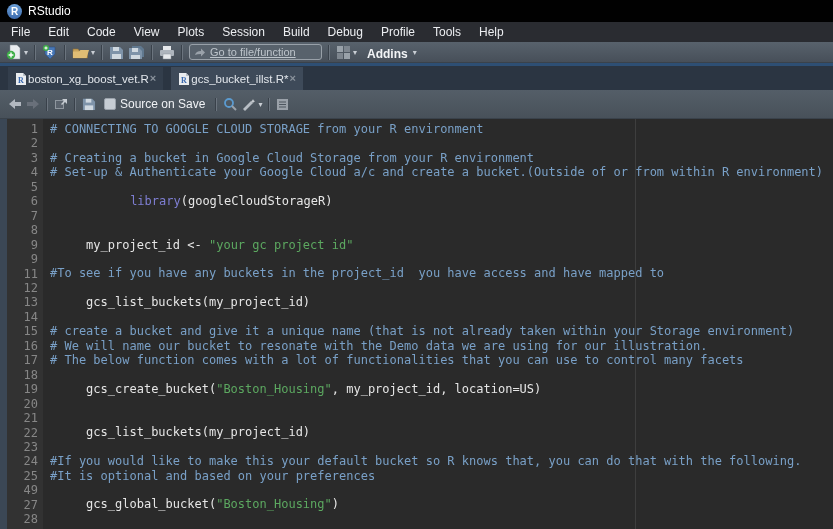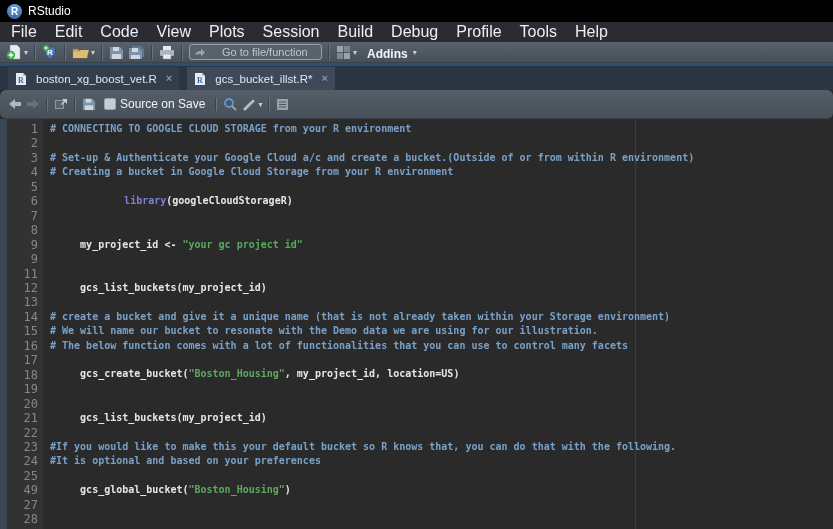--- a/index.html
+++ b/index.html
@@ -11,58 +11,58 @@
   .window{width:833px; height:529px; overflow:hidden; position:relative; background:var(--editor-bg);}
 
   
   .titlebar{height:22px; background:#010101; display:flex; align-items:center; padding-left:7px;}
   .rlogo{width:15px; height:15px; border-radius:50%; background:linear-gradient(180deg,#6ca0d8,#3d6cae);
          color:#fff; font-size:10px; font-weight:bold; display:flex; align-items:center; justify-content:center;}
   .wintitle{color:#fefefe; font-size:12px; margin-left:6px;}
 
   
   .menubar{height:20px; background:#2a2c31; display:flex; align-items:center; padding-left:2px;}
-  .menu-item{color:#eceef1; font-size:16px; padding:0 9px; height:20px; display:flex; align-items:center; cursor:default;}
+  .menu-item{color:#eceef1; font-size:12px; padding:0 9px; height:20px; display:flex; align-items:center; cursor:default;}
 
   
   .toolbar{height:21px; background:linear-gradient(180deg,#58626c,#474f59); display:flex; align-items:center;
            padding:0 4px; border-bottom:1px solid #3a424b;}
   .tbtn{height:19px; display:flex; align-items:center; padding:0 2px;}
   .sep{width:2px; height:15px; margin:0 4px;
        background:linear-gradient(90deg,#39414a 50%,#6b747e 50%);}
   .caret{color:#c9ced4; font-size:8px; margin-left:2px;}
   .searchbox{width:133px; height:16px; background:#58626c; border:1px solid #98a0a8; border-radius:3px;
              display:flex; align-items:center; padding:0 4px; margin:0 2px;}
-  .searchbox .ph{color:#bdc4cb; font-size:11px; margin-left:16px; white-space:nowrap;}
+  .searchbox .ph{color:#bdc4cb; font-size:11px; margin-left:4px; white-space:nowrap;text-decoration:underline;}
   .addins{color:#f2f4f6; font-size:12px; font-weight:bold; margin:4px 3px 0 6px;}
 
   
   .tabstrip{height:27px; background:#2b3542; border-top:3px solid var(--accent-blue);
             display:flex; align-items:flex-end; padding-left:8px;}
   .tab{height:23px; display:flex; align-items:center; padding:0 7px; margin-right:8px; background:#333e4c; cursor:default;}
   .tab.active{background:#3e4a59;}
-  .tablabel{color:#e3e7ec; font-size:11.5px; margin:0 9px; white-space:nowrap;}
+  .tablabel{color:#e3e7ec; font-size:11.5px; margin:0 1px; white-space:nowrap;}
   .tabclose{color:#8a929c; font-size:11px; font-weight:bold; line-height:1;}
 
   
   .edbar{height:29px; background:linear-gradient(180deg,#545e68,#48515a); display:flex; align-items:center;
-         padding:12px 6px; border-bottom:1px solid #3a424b;border-radius:6px;}
+         padding:12px 6px; border-bottom:1px solid #3a424b;}
   .edbar .sep{height:13px;}
   .sos-label{color:#f0f2f5; font-size:12px; margin:0 6px 0 4px; white-space:nowrap;}
   .checkbox{width:12px; height:12px; background:#c6cdd4; border:1px solid #9aa2ab; border-radius:2px; margin-left:6px;}
 
   
   .codearea{position:relative; height:422px; display:flex; background:var(--editor-bg);
             font-family:"DejaVu Sans Mono","Liberation Mono",monospace;}
   .leftstripe{width:7px; background:#3b4755;}
   .gutter{width:36px; background:#323232; padding-top:3px; text-align:right;}
   .ln{color:#878787; font-size:12px; line-height:14.45px; padding-right:5px;}
   .codepane{position:relative; flex:1; padding:3px 0 0 7px; overflow:hidden;}
   .marginline{position:absolute; left:592px; top:0; bottom:0; width:1px; background:#3e3e3e;}
-  .code-line{font-size:10px; font-weight:bold; line-height:14.45px; height:14.45px; white-space:pre; position:relative;}
+  .code-line{font-size:12px; font-weight:normal; line-height:14.45px; height:14.45px; white-space:pre; position:relative;}
   .seg-comment{color:var(--comment);}
   .seg-plain{color:var(--code-plain);}
   .seg-keyword{color:var(--keyword);margin-left:44px;}
   .seg-string{color:var(--string);}
   .cursor-caret{display:inline-block; width:1.5px; height:12px; background:#f5f5f5; vertical-align:-2px; margin:0 -0.75px;}
   svg{display:block;}
 </style>
 </head>
 <body>
 
@@ -263,28 +263,29 @@
         <div class="ln">25</div>
         <div class="ln">49</div>
         <div class="ln">27</div>
         <div class="ln">28</div>
         <div class="ln">29</div>
       </div>
     <div class="codepane">
       <div class="marginline"></div>
     <div class="code-line"><span class="seg-comment"># CONNECTING TO GOOGLE CLOUD STORAGE from your R environment</span></div>
         <div class="code-line"></div>
+        <div class="code-line"><span class="seg-comment"># Creating a bucket in Google Cloud Storage from your R environment</span></div>
         <div class="code-line"><span class="seg-comment"># Set-up &amp; Authenticate your Google Cloud a/c and create a bucket.(Outside of or from within R environment)</span></div>
-        <div class="code-line"><span class="seg-comment"># Creating a bucket in Google Cloud Storage from your R environment</span></div>
         <div class="code-line"></div>
         <div class="code-line"><span class="seg-plain">     </span><span class="seg-keyword">library</span><span class="seg-plain">(googleCloudStorageR)</span></div>
         <div class="code-line"></div>
         <div class="code-line"></div>
         <div class="code-line"><span class="seg-plain">     my_project_id &lt;- </span><span class="seg-string">"your gc project id"</span></div>
         <div class="code-line"></div>
+        <div class="code-line"><span class="seg-comment">#To see if you have any buckets in the project_id  you have access and have mapped to</span></div>
         <div class="code-line"></div>
         <div class="code-line"><span class="seg-plain">     gcs_list_buckets(my_project_id)</span></div>
         <div class="code-line"></div>
         <div class="code-line"><span class="seg-comment"># create a bucket and give it a unique name (that is not already taken within your Storage environment)</span></div>
         <div class="code-line"><span class="seg-comment"># We will name our bucket to resonate with the Demo data we are using for our illustration.</span></div>
         <div class="code-line"><span class="seg-comment"># The below function comes with a lot of functionalities that you can use to control many facets</span></div>
         <div class="code-line"></div>
         <div class="code-line"><span class="seg-plain">     gcs_create_bucket(</span><span class="seg-string">"Boston_Housing"</span><span class="seg-plain">, my_project_id, location=US)</span></div>
         <div class="code-line"></div>
         <div class="code-line"></div>

